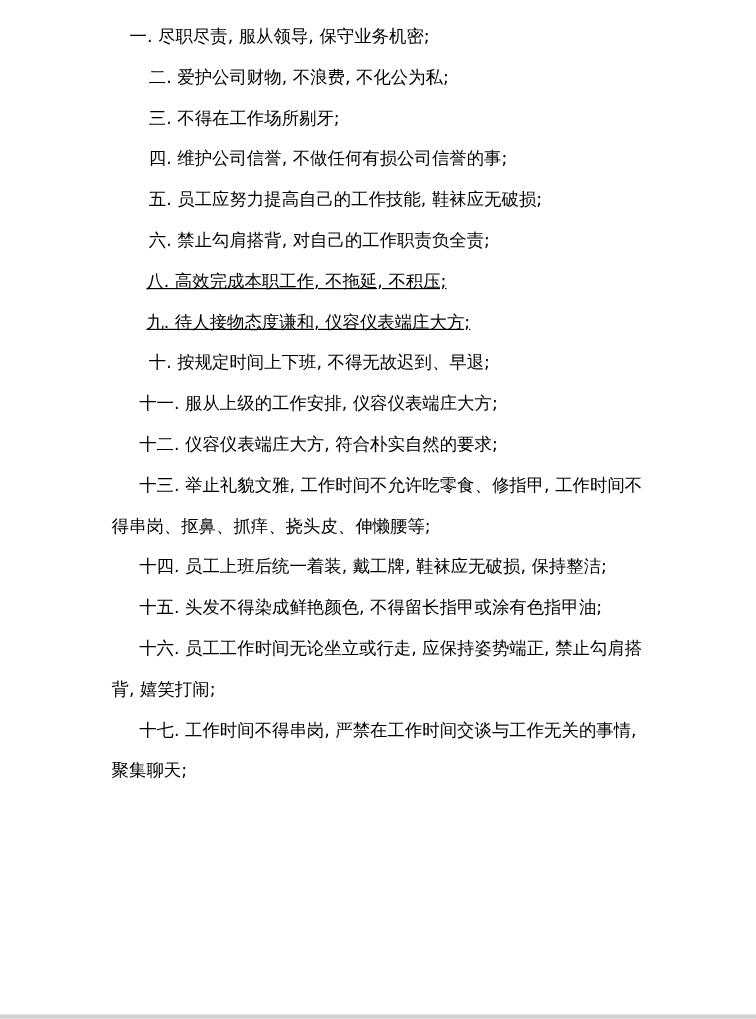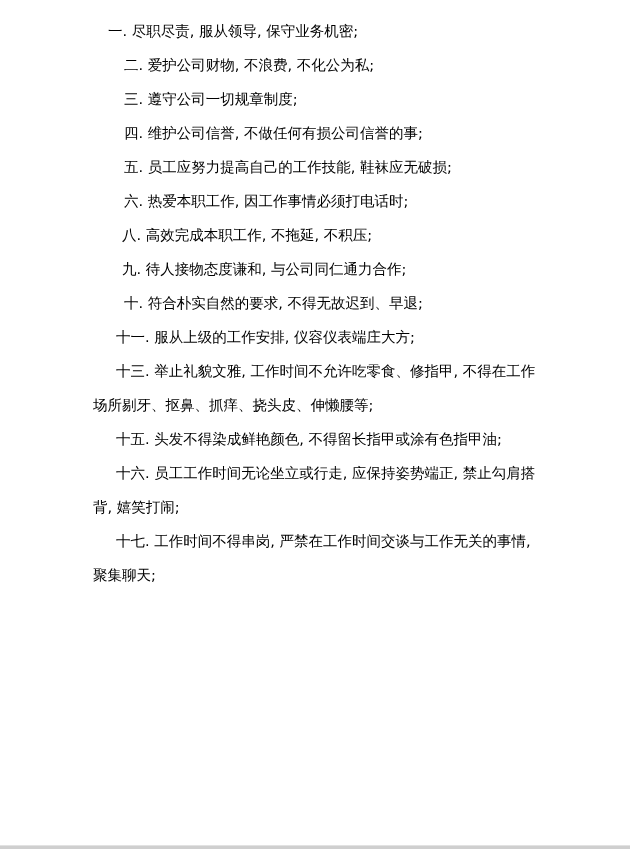--- a/index.html
+++ b/index.html
@@ -36,45 +36,47 @@
     .para {
       margin: 0;
       padding: 0;
       text-indent: 0;
       white-space: normal;
       word-break: break-all;
     }
     .ind-15 { text-indent: 15px; }
     .ind-31 { text-indent: 31px; }
     .ind-23 { text-indent: 23px; }
-    .ind-29 { text-indent: 29px; }
+    .ind-29 { text-indent: 29px; text-decoration: underline; }
     .bottom-bar {
       position: absolute;
       left: 0;
       bottom: 0;
       width: 630px;
       height: 3px;
       background: #cfcfcf;
       border-top: 1px solid #e2e2e2;
     }
   </style>
 </head>
 <body>
 
 <div class="page">
   <div class="content">
     <p class="para ind-15">一. 尽职尽责, 服从领导, 保守业务机密;</p>
     <p class="para ind-31">二. 爱护公司财物, 不浪费, 不化公为私;</p>
-    <p class="para ind-31">三. 遵守公司一切规章制度;</p>
+    <p class="para ind-31">三. 不得在工作场所剔牙;</p>
     <p class="para ind-31">四. 维护公司信誉, 不做任何有损公司信誉的事;</p>
     <p class="para ind-31">五. 员工应努力提高自己的工作技能, 鞋袜应无破损;</p>
-    <p class="para ind-31">六. 热爱本职工作, 因工作事情必须打电话时;</p>
+    <p class="para ind-31">六. 禁止勾肩搭背, 对自己的工作职责负全责;</p>
     <p class="para ind-29">八. 高效完成本职工作, 不拖延, 不积压;</p>
-    <p class="para ind-29">九. 待人接物态度谦和, 与公司同仁通力合作;</p>
-    <p class="para ind-31">十. 符合朴实自然的要求, 不得无故迟到、早退;</p>
+    <p class="para ind-29">九. 待人接物态度谦和, 仪容仪表端庄大方;</p>
+    <p class="para ind-31">十. 按规定时间上下班, 不得无故迟到、早退;</p>
     <p class="para ind-23">十一. 服从上级的工作安排, 仪容仪表端庄大方;</p>
-    <p class="para ind-23">十三. 举止礼貌文雅, 工作时间不允许吃零食、修指甲, 不得在工作场所剔牙、抠鼻、抓痒、挠头皮、伸懒腰等;</p>
+    <p class="para ind-23">十二. 仪容仪表端庄大方, 符合朴实自然的要求;</p>
+    <p class="para ind-23">十三. 举止礼貌文雅, 工作时间不允许吃零食、修指甲, 工作时间不得串岗、抠鼻、抓痒、挠头皮、伸懒腰等;</p>
+    <p class="para ind-23">十四. 员工上班后统一着装, 戴工牌, 鞋袜应无破损, 保持整洁;</p>
     <p class="para ind-23">十五. 头发不得染成鲜艳颜色, 不得留长指甲或涂有色指甲油;</p>
     <p class="para ind-23">十六. 员工工作时间无论坐立或行走, 应保持姿势端正, 禁止勾肩搭背, 嬉笑打闹;</p>
     <p class="para ind-23">十七. 工作时间不得串岗, 严禁在工作时间交谈与工作无关的事情, 聚集聊天;</p>
   </div>
 </div>
 <div class="bottom-bar"></div>
 
 </body></html>

